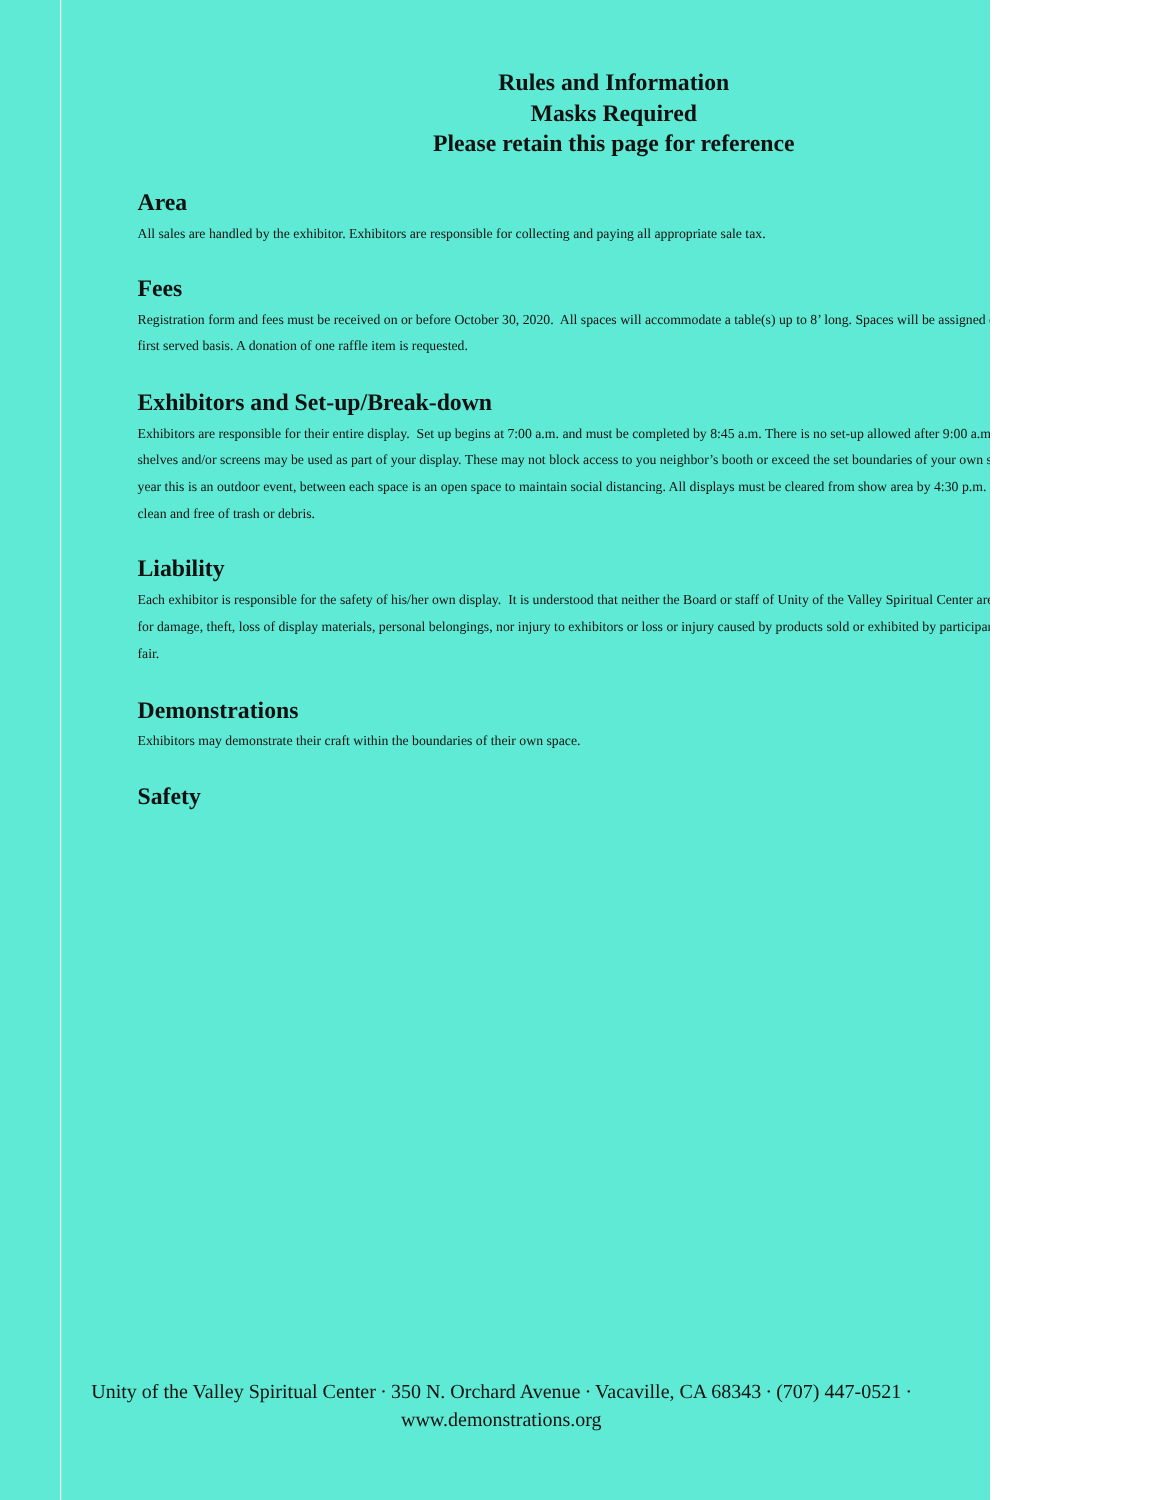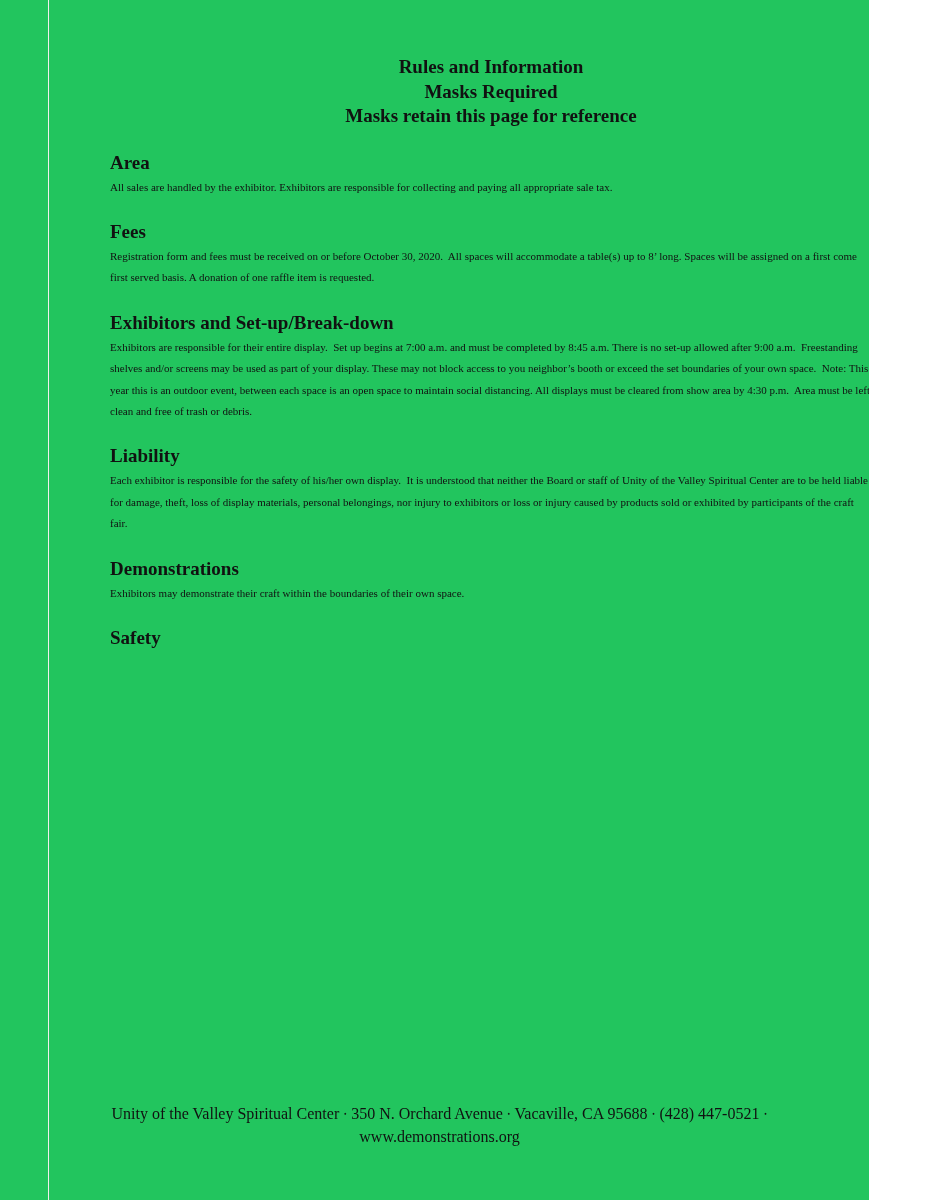--- a/index.html
+++ b/index.html
@@ -2,23 +2,23 @@
 <html><head>
 <meta charset="utf-8">
 <style>
   html, body {
     margin: 0;
     padding: 0;
     background: #ffffff;
   }
   .page {
     position: relative;
-    width: 869px;
+    width: 792px;
     height: 1200px;
-    background: #22c55e;
+    background: #5eead4;
     font-family: "Liberation Serif", "DejaVu Serif", serif;
     color: #111111;
     overflow: hidden;
   }
   
   .scan-line {
     position: absolute;
     left: 48px;
     top: 0;
     width: 1px;
@@ -63,21 +63,21 @@
 </head>
 <body>
 
 <div class="page">
   <div class="scan-line"></div>
 
   <div class="content">
     <div class="doc-title">
       <div>Rules and Information</div>
       <div>Masks Required</div>
-      <div>Masks retain this page for reference</div>
+      <div>Please retain this page for reference</div>
     </div>
 
     <div class="section">
       <h2>Area</h2>
       <p>All sales are handled by the exhibitor. Exhibitors are responsible for collecting and paying all appropriate sale tax.</p>
     </div>
 
     <div class="section">
       <h2>Fees</h2>
       <p>Registration form and fees must be received on or before October 30, 2020.  All spaces will accommodate a table(s) up to 8’ long. Spaces will be assigned on a first come first served basis. A donation of one raffle item is requested.</p>
@@ -97,16 +97,16 @@
       <h2>Demonstrations</h2>
       <p>Exhibitors may demonstrate their craft within the boundaries of their own space.</p>
     </div>
 
     <div class="section">
       <h2>Safety</h2>
     </div>
   </div>
 
   <div class="footer">
-    <div>Unity of the Valley Spiritual Center  ∙ 350 N. Orchard Avenue  ∙  Vacaville, CA 95688  ∙  (428) 447-0521  ∙</div>
+    <div>Unity of the Valley Spiritual Center  ∙ 350 N. Orchard Avenue  ∙  Vacaville, CA 68343  ∙  (707) 447-0521  ∙</div>
     <div>www.demonstrations.org</div>
   </div>
 </div>
 
 </body></html>

